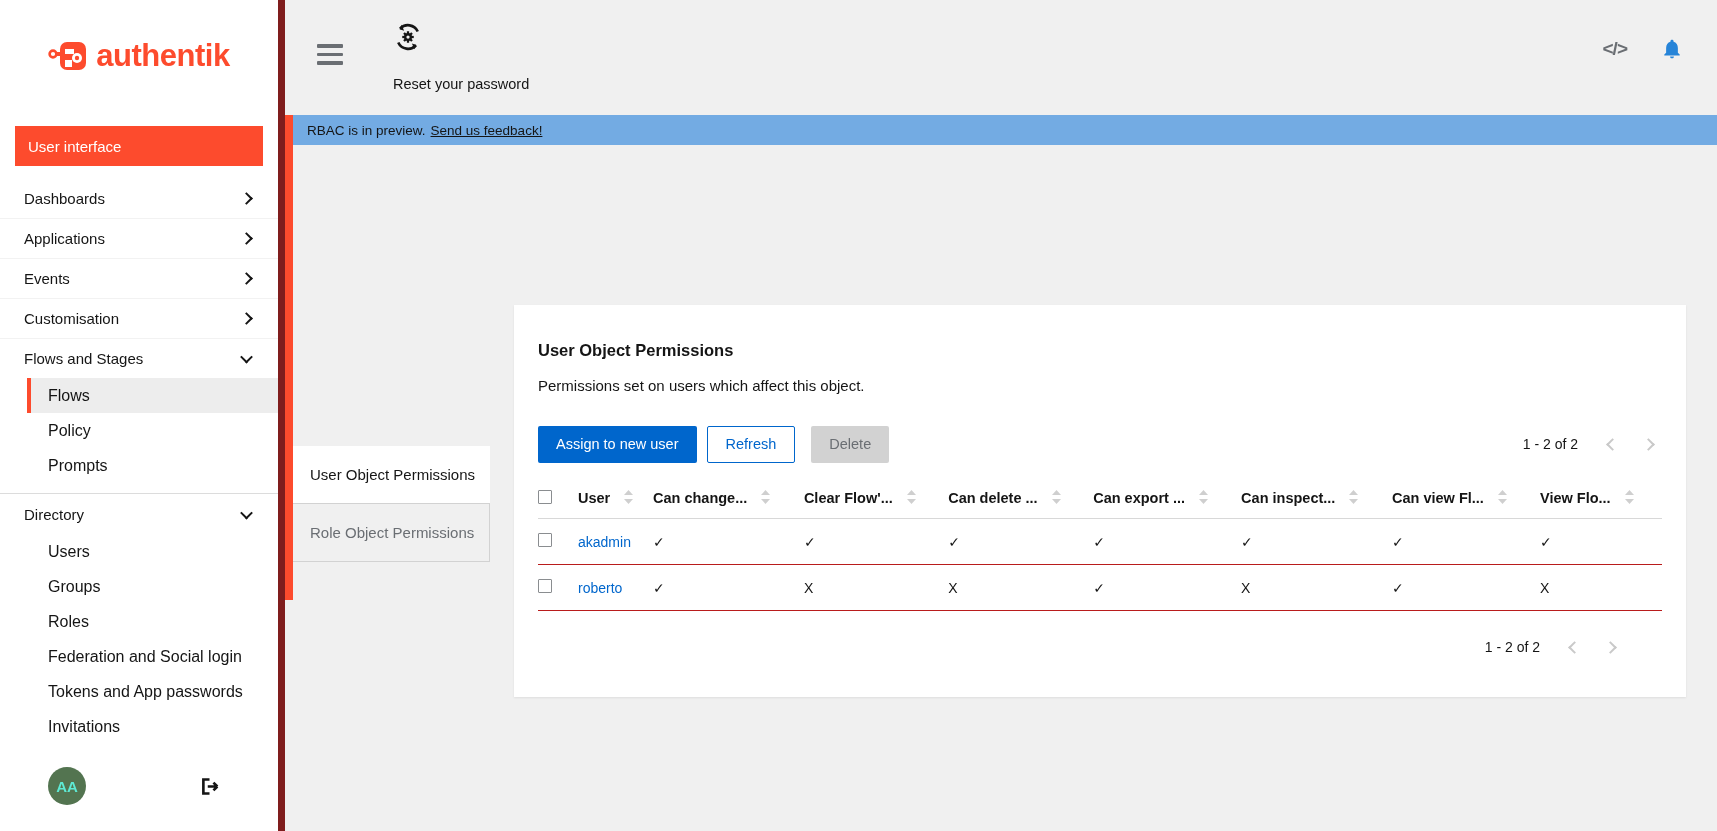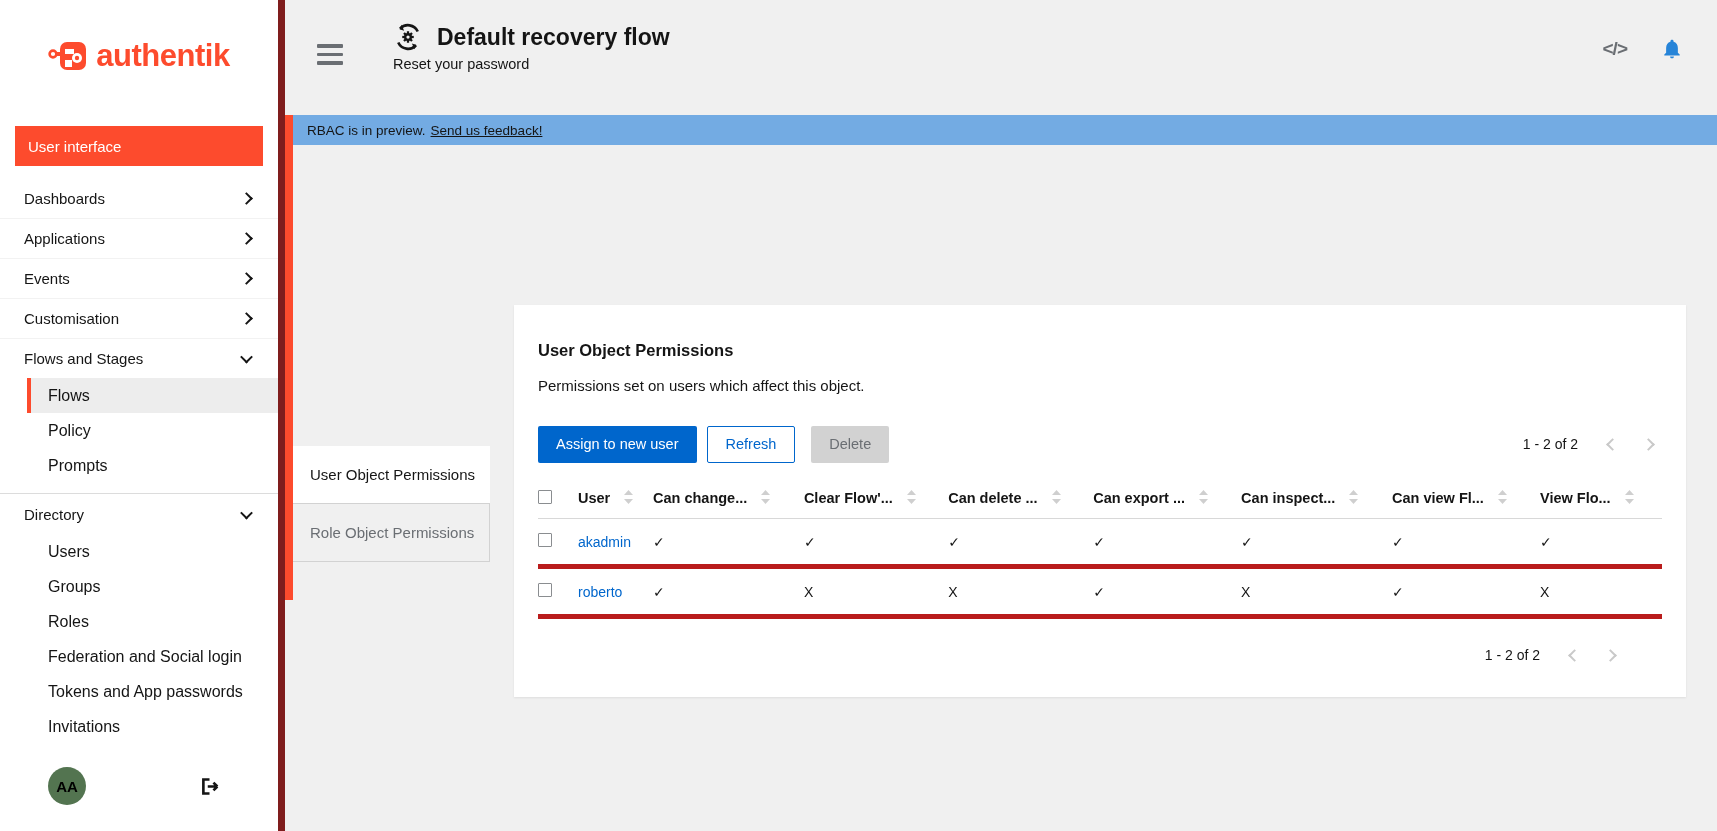--- a/index.html
+++ b/index.html
@@ -53,41 +53,41 @@
     display: block;
   }
   .chev.right::before { transform: rotate(-45deg); }
   .chev.down::before  { transform: rotate(45deg) translate(-1px,-1px); }
   .user-row {
     height: 76px; display: flex; align-items: center; justify-content: space-between;
     padding: 0 58px 14px 48px;
   }
   .avatar {
     width: 38px; height: 38px; border-radius: 50%; background: #537450;
-    color: #000000; font-size: 15px; font-weight: bold;
+    color: #5eead4; font-size: 15px; font-weight: bold;
     display: flex; align-items: center; justify-content: center; cursor: pointer;
   }
   .logout { cursor: pointer; display: flex; }
 
   
   .red-bar {
     position: absolute; left: 285px; top: 115px; width: 8px; height: 485px;
     background: #fd4b2d; z-index: 6;
   }
 
   
   .main { flex: 1; display: flex; flex-direction: column; background: #f0f0f0; min-width: 0; }
 
   .topbar { height: 115px; display: flex; align-items: flex-start; padding: 0 20px 0 32px; }
   .hamburger { margin-top: 44px; cursor: pointer; }
   .hamburger div { width: 26px; height: 3.5px; background: #6a6e73; margin-bottom: 5px; border-radius: 1px; }
   .title-block { margin-left: 50px; margin-top: 22px; }
   .title-line { display: flex; align-items: center; gap: 14px; }
   .page-title { font-size: 23px; font-weight: 600; }
-  .page-subtitle { font-size: 14.5px; margin-top: 4px; }
+  .page-subtitle { font-size: 14.5px; margin-top: 24px; }
   .top-icons { margin-left: auto; margin-top: 38px; display: flex; align-items: center; gap: 34px; padding-right: 14px; }
   .code-icon { font-size: 19px; font-weight: bold; color: #6a6e73; letter-spacing: -1px; cursor: pointer; }
 
   
   .tabbar { height: 38px; display: flex; padding-left: 14px; }
   .tab {
     padding: 0 16px; font-size: 15px; color: #6a6e73;
     display: flex; align-items: center; cursor: pointer;
   }
   .tab.active { color: #151515; box-shadow: inset 0 -3px 0 0 #0066cc; }
@@ -141,21 +141,21 @@
   .pg-chev.left::before  { transform: rotate(135deg); }
   .pg-chev.right::before { transform: rotate(-45deg); }
   .pg-label { margin-right: 12px; }
 
   
   table { margin-top: 16px; width: 100%; border-collapse: collapse; }
   th {
     text-align: left; font-size: 14.5px; font-weight: bold; color: #151515;
     padding: 11px 6px 11px 0; border-bottom: 1px solid #d8d8d8; white-space: nowrap;
   }
-  td { font-size: 14px; padding: 14px 6px 14px 0; border-bottom: 5px solid #b91c1c; }
+  td { font-size: 14px; padding: 14px 6px 14px 0; border-bottom: 1px solid #b91c1c; }
   .cb-col { width: 40px; }
   th .sort { display: inline-block; vertical-align: middle; margin-left: 14px; }
   .checkbox {
     width: 14px; height: 14px; border: 1px solid #8a8d90; background: #fff;
     display: inline-block; cursor: pointer; border-radius: 1px;
   }
   .user-link { color: #0066cc; text-decoration: none; cursor: pointer; }
   .perm { font-size: 14px; }
 </style>
 </head>
@@ -265,21 +265,20 @@
           <path d="M17.2 21.8 18.7 18.3 15.1 17.1z" fill="#151515"></path>
           <g stroke="#151515" stroke-width="1.8">
             <line x1="12" y1="7.4" x2="12" y2="16.6"></line>
             <line x1="7.4" y1="12" x2="16.6" y2="12"></line>
             <line x1="8.8" y1="8.8" x2="15.2" y2="15.2"></line>
             <line x1="15.2" y1="8.8" x2="8.8" y2="15.2"></line>
           </g>
           <circle cx="12" cy="12" r="3.2" fill="#151515"></circle>
           <circle cx="12" cy="12" r="1.3" fill="#f0f0f0"></circle>
         </svg>
-        <span class="page-title">Default recovery flow</span>
       </div>
       <div class="page-subtitle">Reset your password</div>
     </div>
     <div class="top-icons">
       <span class="code-icon">&lt;/&gt;</span>
       <span style="cursor:pointer; display:flex;">
         <svg width="22" height="22" viewBox="0 0 24 24">
           <path d="M12 22.2c1.2 0 2.1-.9 2.1-2.1h-4.2c0 1.2.9 2.1 2.1 2.1zm6.4-6.2v-5.2c0-3.2-1.7-5.9-4.7-6.6v-.7C13.7 2.6 13 2 12 2s-1.7.6-1.7 1.5v.7c-3 .7-4.7 3.4-4.7 6.6V16l-2 2v1h16.8v-1l-2-2z" fill="#2684d8"></path>
         </svg>
       </span>

